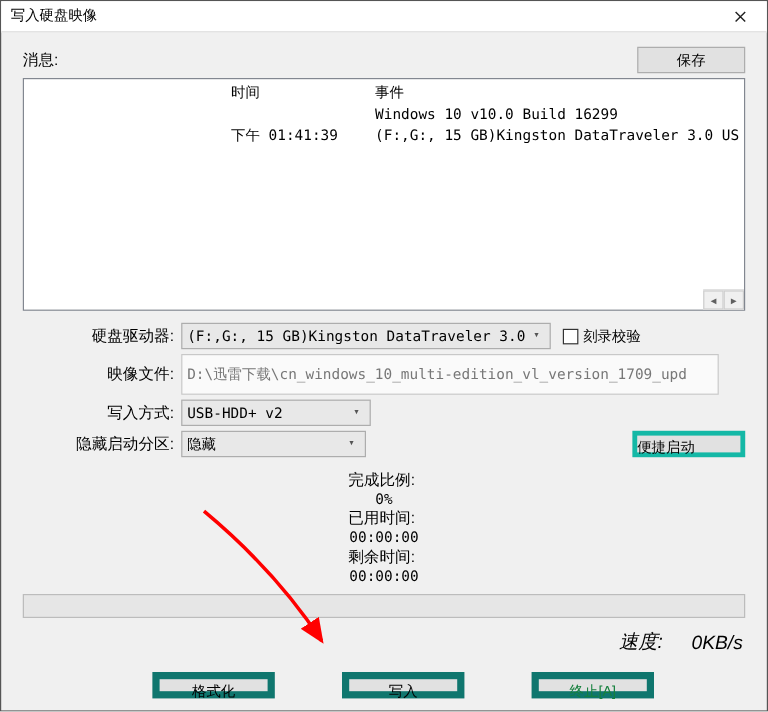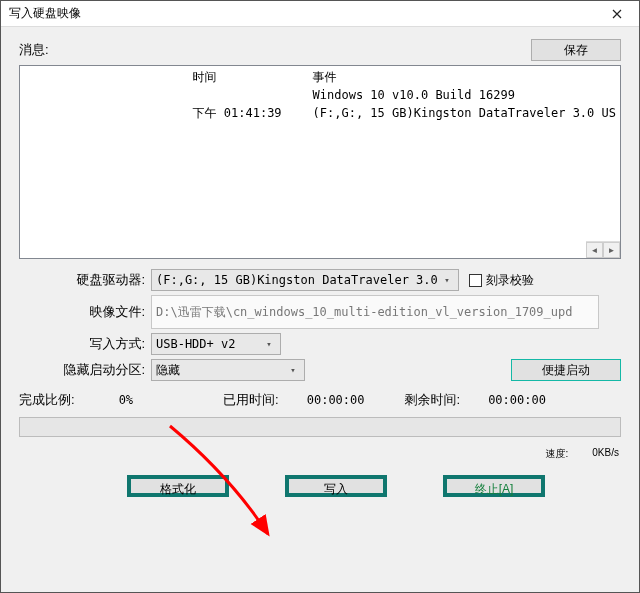--- a/index.html
+++ b/index.html
@@ -54,53 +54,53 @@
   .form-row { display: flex; align-items: center; margin-bottom: 4px; min-height: 22px; }
   .form-row .lbl { width: 132px; text-align: right; padding-right: 6px; font-size: 13px; }
   .dropdown {
     height: 22px; background: #e8e8e8; border: 1px solid #adadad;
     display: flex; align-items: center; padding: 0 4px; position: relative;
     font-family: "SimSun","NSimSun", monospace; font-size: 12px;
   }
   .dropdown .dd-text { flex: 1; overflow: hidden; white-space: nowrap; text-overflow: clip; }
   .dropdown .dd-arrow { width: 14px; text-align: center; font-size: 9px; color: #555; }
   .dd1 { width: 308px; }
-  .dd2 { width: 130px; }
+  .dd2 { width: 158px; }
   .dd3 { width: 154px; }
   .chk-wrap { display: flex; align-items: center; margin-left: 10px; }
   .chk {
     width: 13px; height: 13px; border: 1px solid #333; background: #fff;
     margin-right: 4px;
   }
   .textfield {
     height: 34px; background: #fafafa; border: 1px solid #c8c8c8;
     padding: 0 4px; width: 448px; color: #777;
     font-family: "SimSun","NSimSun", monospace; font-size: 12px;
     display: flex; align-items: center; overflow: hidden; white-space: nowrap;
   }
   .quick-btn {
-    width: 110px; height: 22px; background: #e1e1e1; border: 1px solid #14b8a6;
-    text-align: center; line-height: 20px; margin-left: auto; font-size: 12px;
+    width: 94px; height: 22px; background: #e1e1e1; border: 4px solid #14b8a6;
+    text-align: left; line-height: 20px; margin-left: auto; font-size: 12px;
   }
   .stats-row {
-    display: flex; align-items: center; padding: 6px 0 8px 0; font-size: 13px;
+    display: flex; align-items: center; padding: 6px 0 8px 0; font-size: 13px; flex-direction: column;
   }
   .stats-row .stat-lbl { margin-right: 4px; }
   .stats-row .stat-val { font-family: "SimSun", monospace; font-size:12px;}
   .gap-sm { width: 40px; }
   .gap-md { width: 90px; }
   .progress-track {
     height: 20px; border: 1px solid #bcbcbc; background: #e6e6e6;
     margin-bottom: 10px;
   }
-  .speed-row { display: flex; justify-content: flex-end; align-items: flex-start; font-size: 10px; padding-right: 2px; margin-bottom: 14px; }
+  .speed-row { display: flex; justify-content: flex-end; align-items: flex-end; font-size: 16px; padding-right: 2px; margin-bottom: 14px; font-style: italic; }
   .speed-row .lbl2 { margin-right: 24px; }
   .btnrow { display: flex; justify-content: center; gap: 24px; padding-bottom: 6px; }
   .act-btn {
-    width: 102px; height: 22px; background: #e1e1e1; border: 4px solid #0f766e;
+    width: 102px; height: 22px; background: #e1e1e1; border: 6px solid #0f766e;
     text-align: center; line-height: 20px; font-size: 12px; margin-left: 32px;
   }
   .act-btn.disabled { color: #15803d; }
   
   .arrow-anno {
     position: absolute; left: 150px; top: 416px; pointer-events:none;
   }
 </style>
 </head>
 <body>

